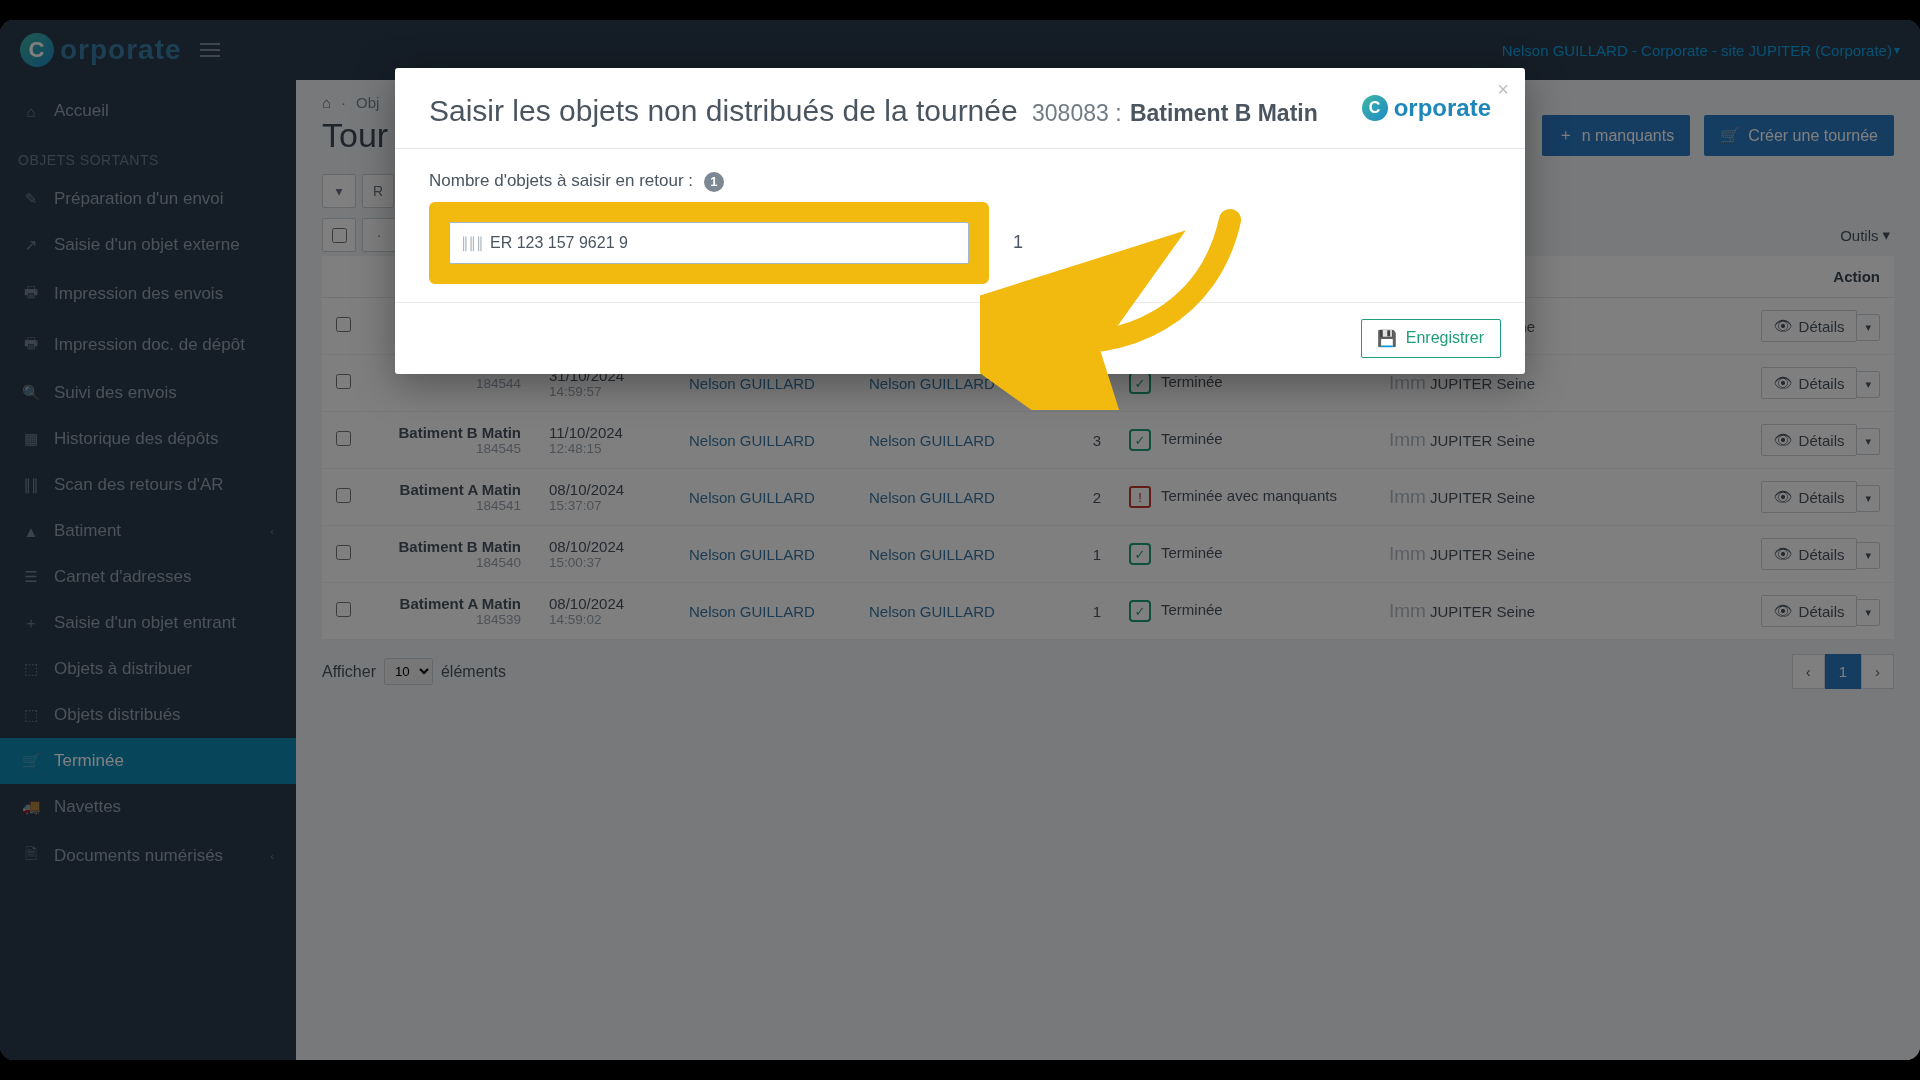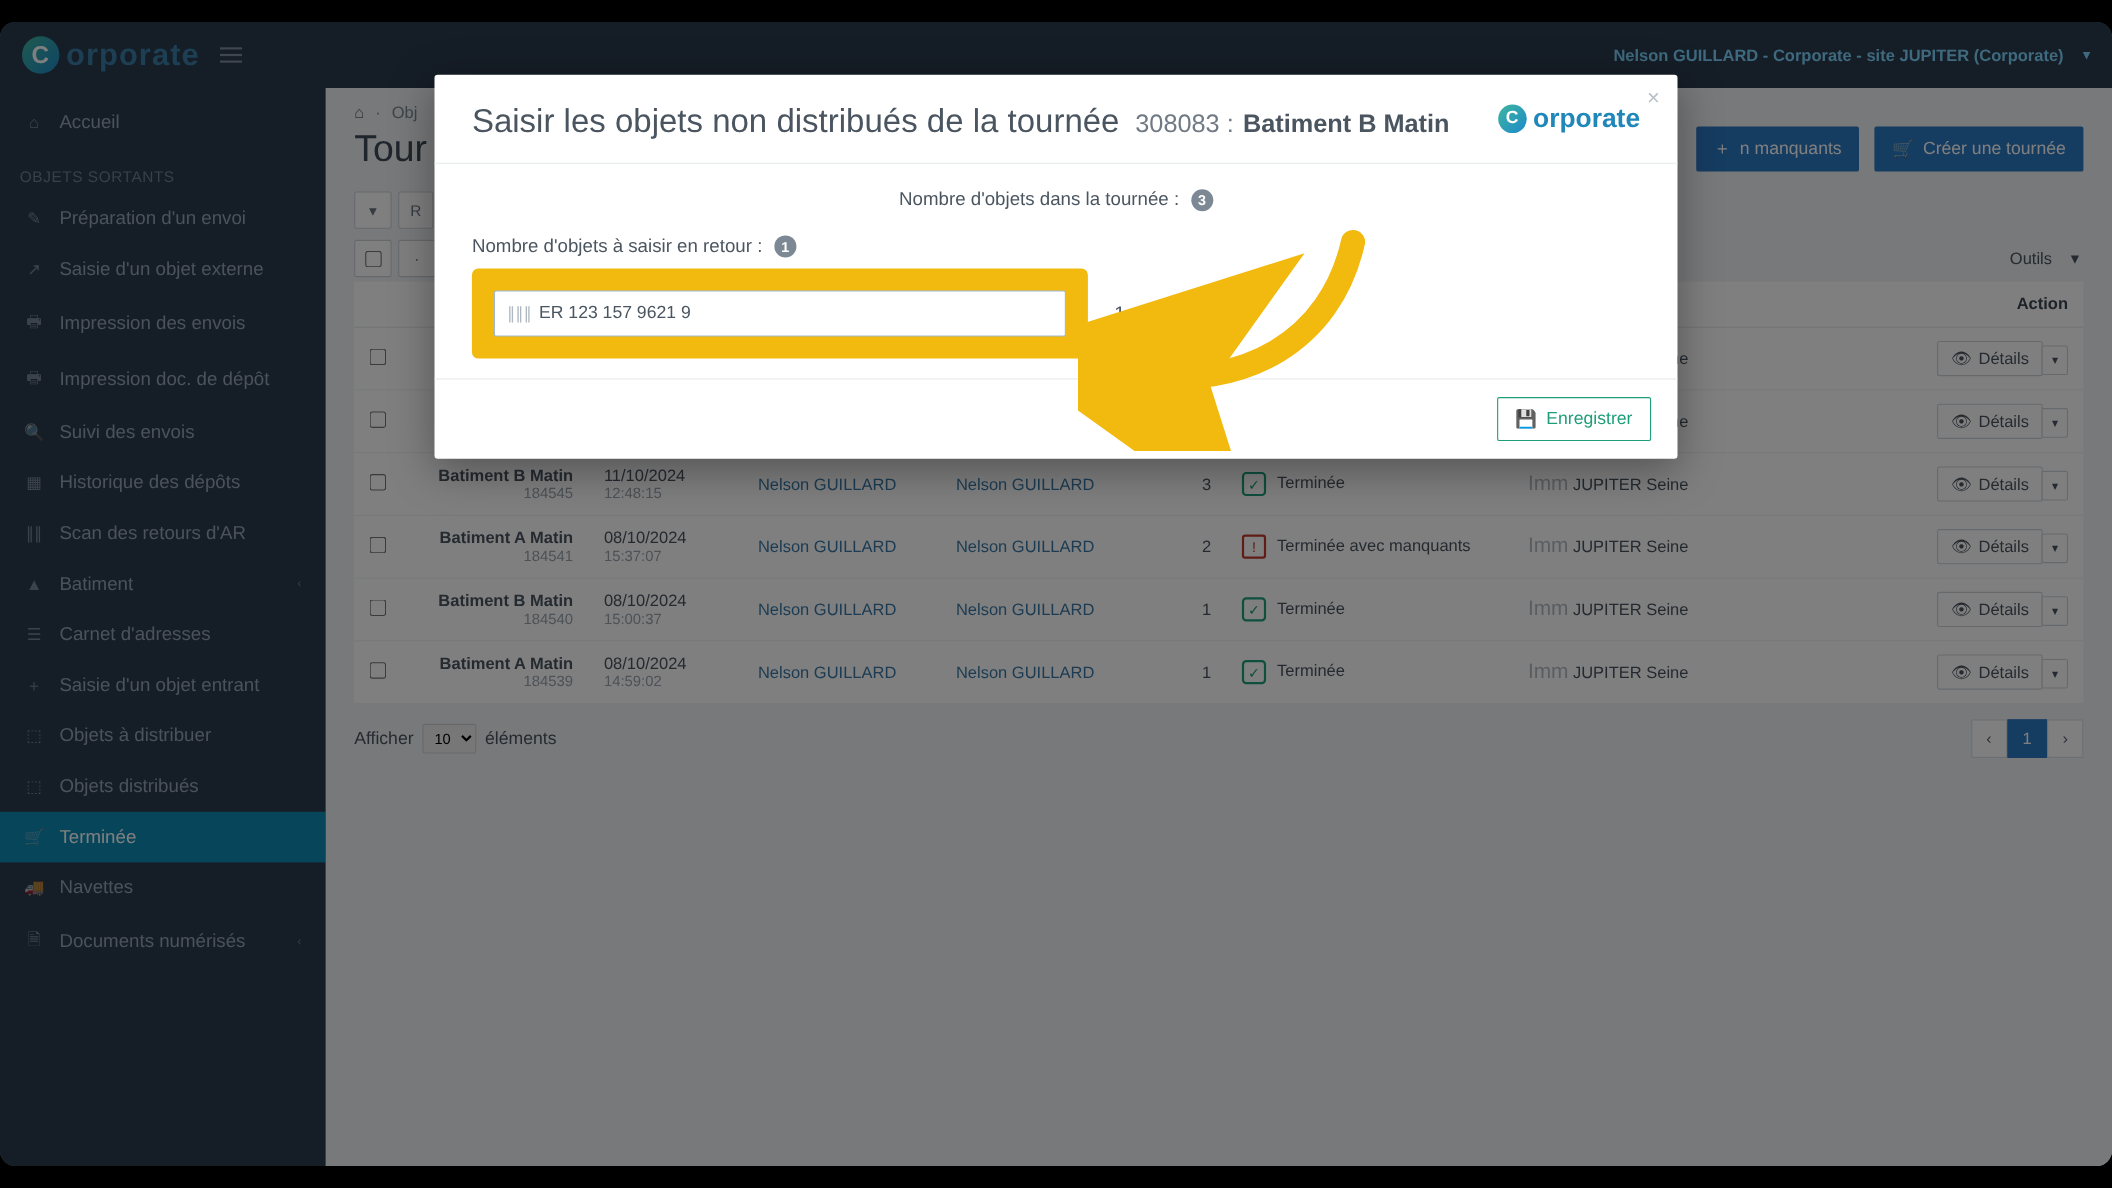--- a/index.html
+++ b/index.html
@@ -10,21 +10,21 @@
 .letterbox-bottom { bottom: 0; }
 
 .app { position: absolute; top: 20px; left: 0; right: 0; bottom: 20px; background: #2b3b4d; display: flex; flex-direction: column; }
 
 
 .topbar { height: 60px; background: #2b3b4d; display: flex; align-items: center; padding: 0 20px; color: #899aac; }
 .brand { display: flex; align-items: center; gap: 6px; font-size: 28px; font-weight: 700; color: #3b7ea8; letter-spacing: 1px; }
 .brand .logo { width: 34px; height: 34px; border-radius: 50%; background: linear-gradient(135deg,#3fb5a0 0%, #1d8ac9 100%); display:flex; align-items:center; justify-content:center; color:#fff; font-size:22px; font-weight:700; }
 .hamburger { margin-left: 18px; display:flex; flex-direction:column; gap:4px; cursor:pointer; }
 .hamburger span { width:20px; height:2px; background:#7e8c9d; }
-.userinfo { margin-left:auto; font-size:15px; color:#7dd3fc; display:flex; align-items:center; gap:18px;font-weight:bold; }
+.userinfo { margin-left:auto; font-size:15px; color:#0ea5e9; display:flex; align-items:center; gap:2px; }
 .chev-down { font-size:12px; }
 
 
 .body { flex:1; display:flex; min-height:0; }
 .sidebar { width: 296px; background:#2b3b4d; color:#96a4b3; font-size:17px; overflow:auto; padding-top:8px; }
 .sidebar .item { display:flex; align-items:center; gap:14px; padding:13px 22px; cursor:pointer; }
 .sidebar .item .ic { width:18px; text-align:center; opacity:.7; font-size:15px; }
 .sidebar .item.active { background:#0e8bb5; color:#fff; }
 .sidebar .section { padding:18px 18px 8px; font-size:14px; letter-spacing:.5px; color:#6f7f90; }
 .sidebar .item .caret { margin-left:auto; font-size:11px; opacity:.6; }
@@ -56,21 +56,21 @@
 .action-btn { border:1px solid #cdd3d9; background:#fff; padding:6px 12px; border-radius:2px; color:#4a5560; display:inline-flex; align-items:center; gap:6px; cursor:pointer; font-size:15px; }
 .action-caret { border:1px solid #cdd3d9; background:#fff; padding:6px 8px; border-radius:2px; color:#4a5560; margin-left:-1px; cursor:pointer; font-size:11px; }
 input[type=checkbox] { width:15px; height:15px; }
 
 .table-foot { display:flex; align-items:center; padding:14px 26px; color:#4a5560; font-size:16px; }
 .table-foot select { margin:0 8px; padding:4px 6px; border:1px solid #cdd3d9; border-radius:2px; }
 .pager { margin-left:auto; display:flex; }
 .pager .pg { border:1px solid #d6dbe0; padding:8px 13px; color:#5a6672; background:#fff; cursor:pointer; font-size:15px; }
 .pager .pg.active { background:#2b78c2; color:#fff; border-color:#2b78c2; }
 
-.tools-link { margin-left:auto; color:#4a5560; font-size:15px; display:flex; align-items:center; gap:17px; cursor:pointer; padding-right:4px; }
+.tools-link { margin-left:auto; color:#4a5560; font-size:15px; display:flex; align-items:center; gap:4px; cursor:pointer; padding-right:4px; }
 
 
 .dim { position:absolute; inset:0; background:rgba(0,0,0,.5); z-index:100; }
 
 
 .modal { position:absolute; top:48px; left:50%; transform:translateX(-50%); width:1130px; background:#fff; border-radius:3px; box-shadow:0 10px 40px rgba(0,0,0,.35); z-index:200; }
 .modal-head { padding:26px 34px 20px; border-bottom:1px solid #e7eaec; position:relative; display:flex; align-items:flex-start; }
 .modal-title { font-size:30px; color:#4a5560; font-weight:400; }
 .modal-title .tid { font-size:23px; color:#707a85; margin-left:6px; }
 .modal-title .tname { font-size:23px; color:#4a5560; font-weight:600; }
@@ -336,24 +336,20 @@
         <span class="tid">308083 :</span>
         <span class="tname">Batiment B Matin</span>
       </div>
       <div class="modal-logo">
           <span class="mlg">C</span>
           <span>orporate</span>
         </div>
       <div class="modal-close">×</div>
     </div>
     <div class="modal-body">
-      <div class="center-line">
-        <span>Nombre d'objets dans la tournée :</span>
-        <span class="pill">3</span>
-      </div>
       <div class="label-line">
         <span>Nombre d'objets à saisir en retour :</span>
         <span class="pill">1</span>
       </div>
       <div class="input-row">
         <div class="input-highlight">
           <div class="scan-wrap">
             <span class="scan-ic">∥∥∥</span>
             <input class="scan-input" value="ER 123 157 9621 9" style="">
           </div>

